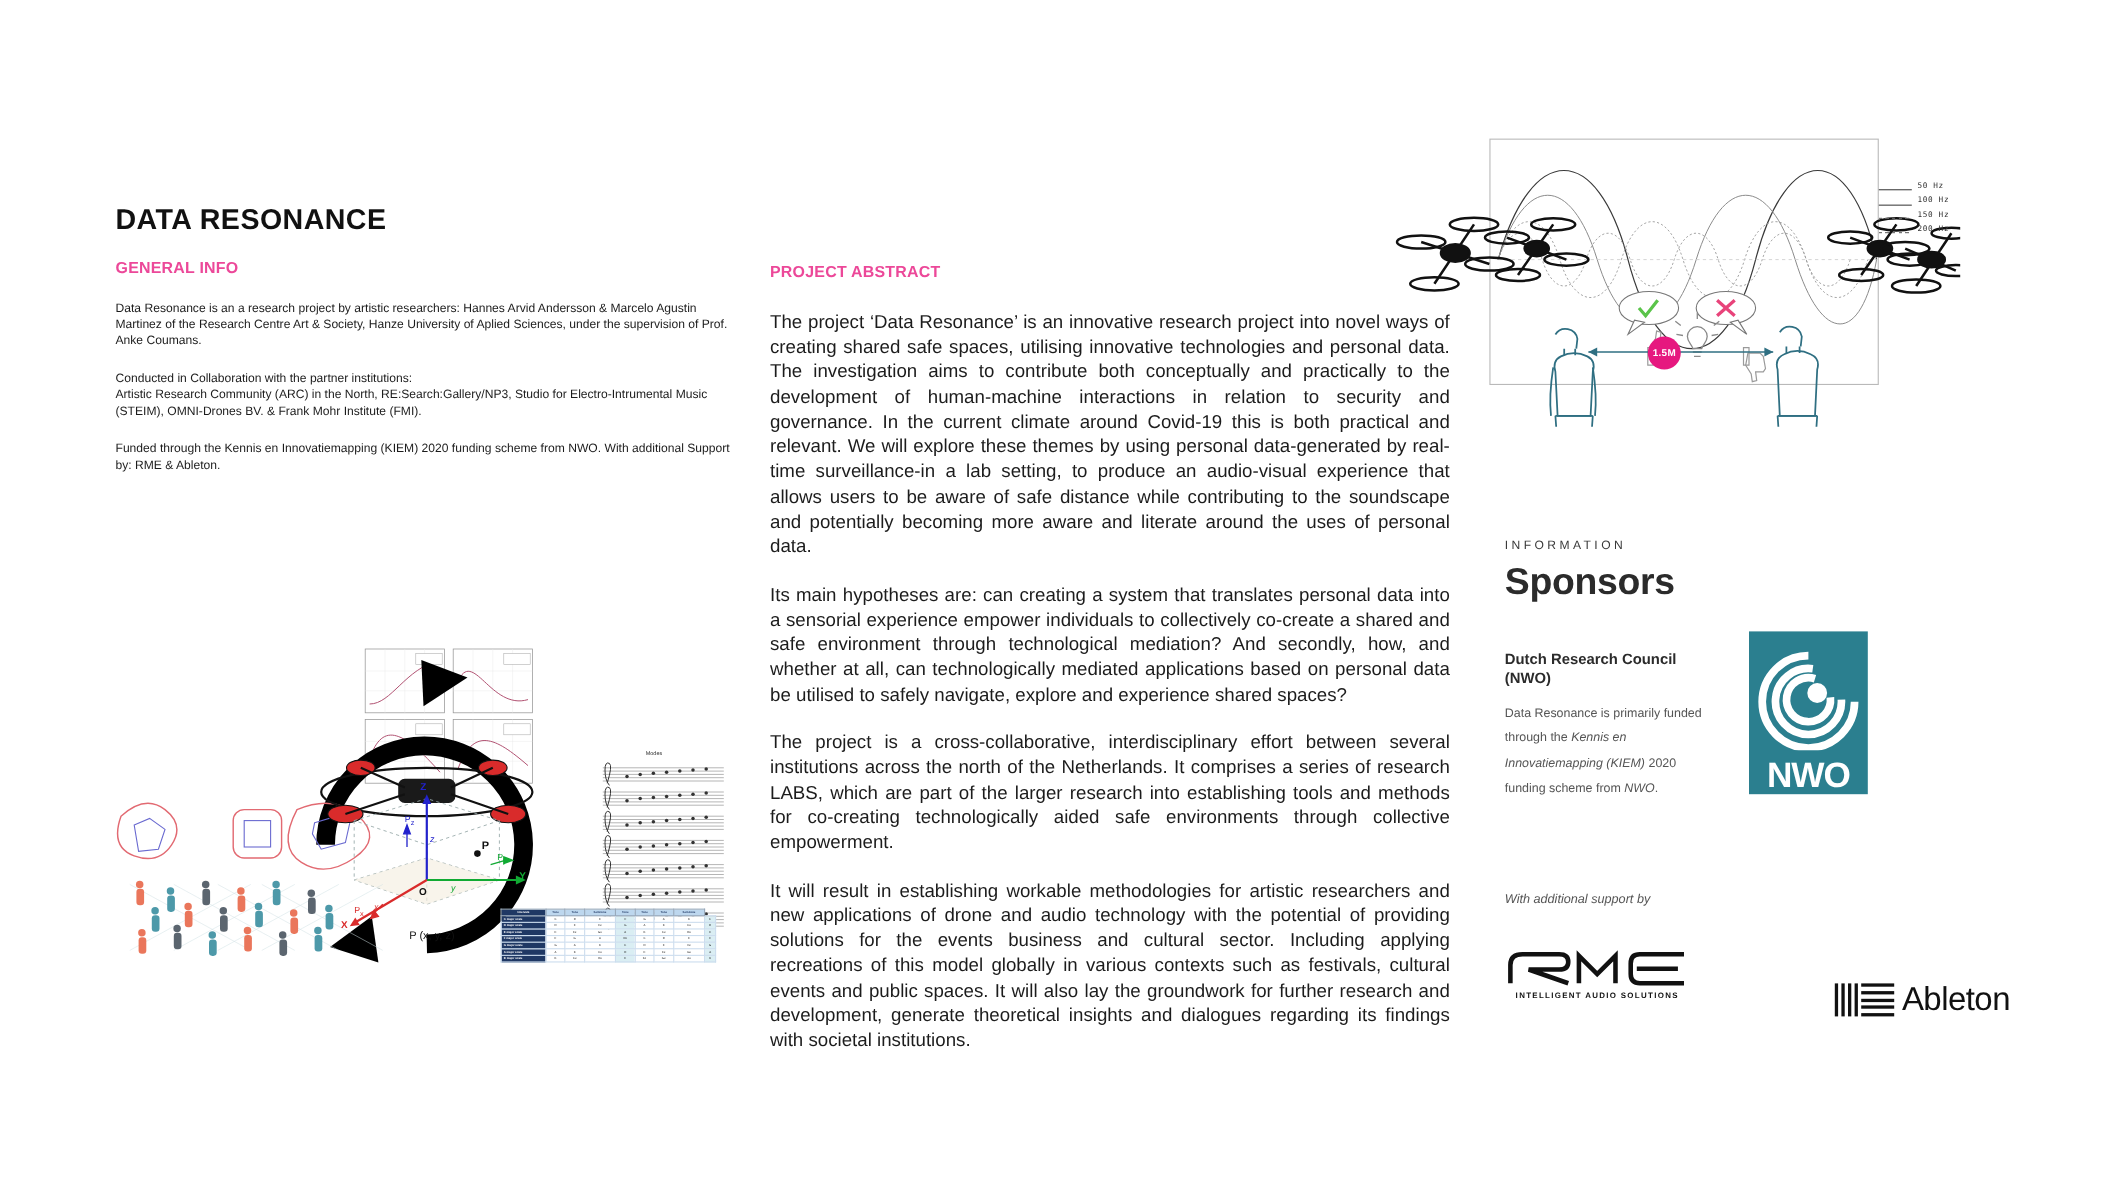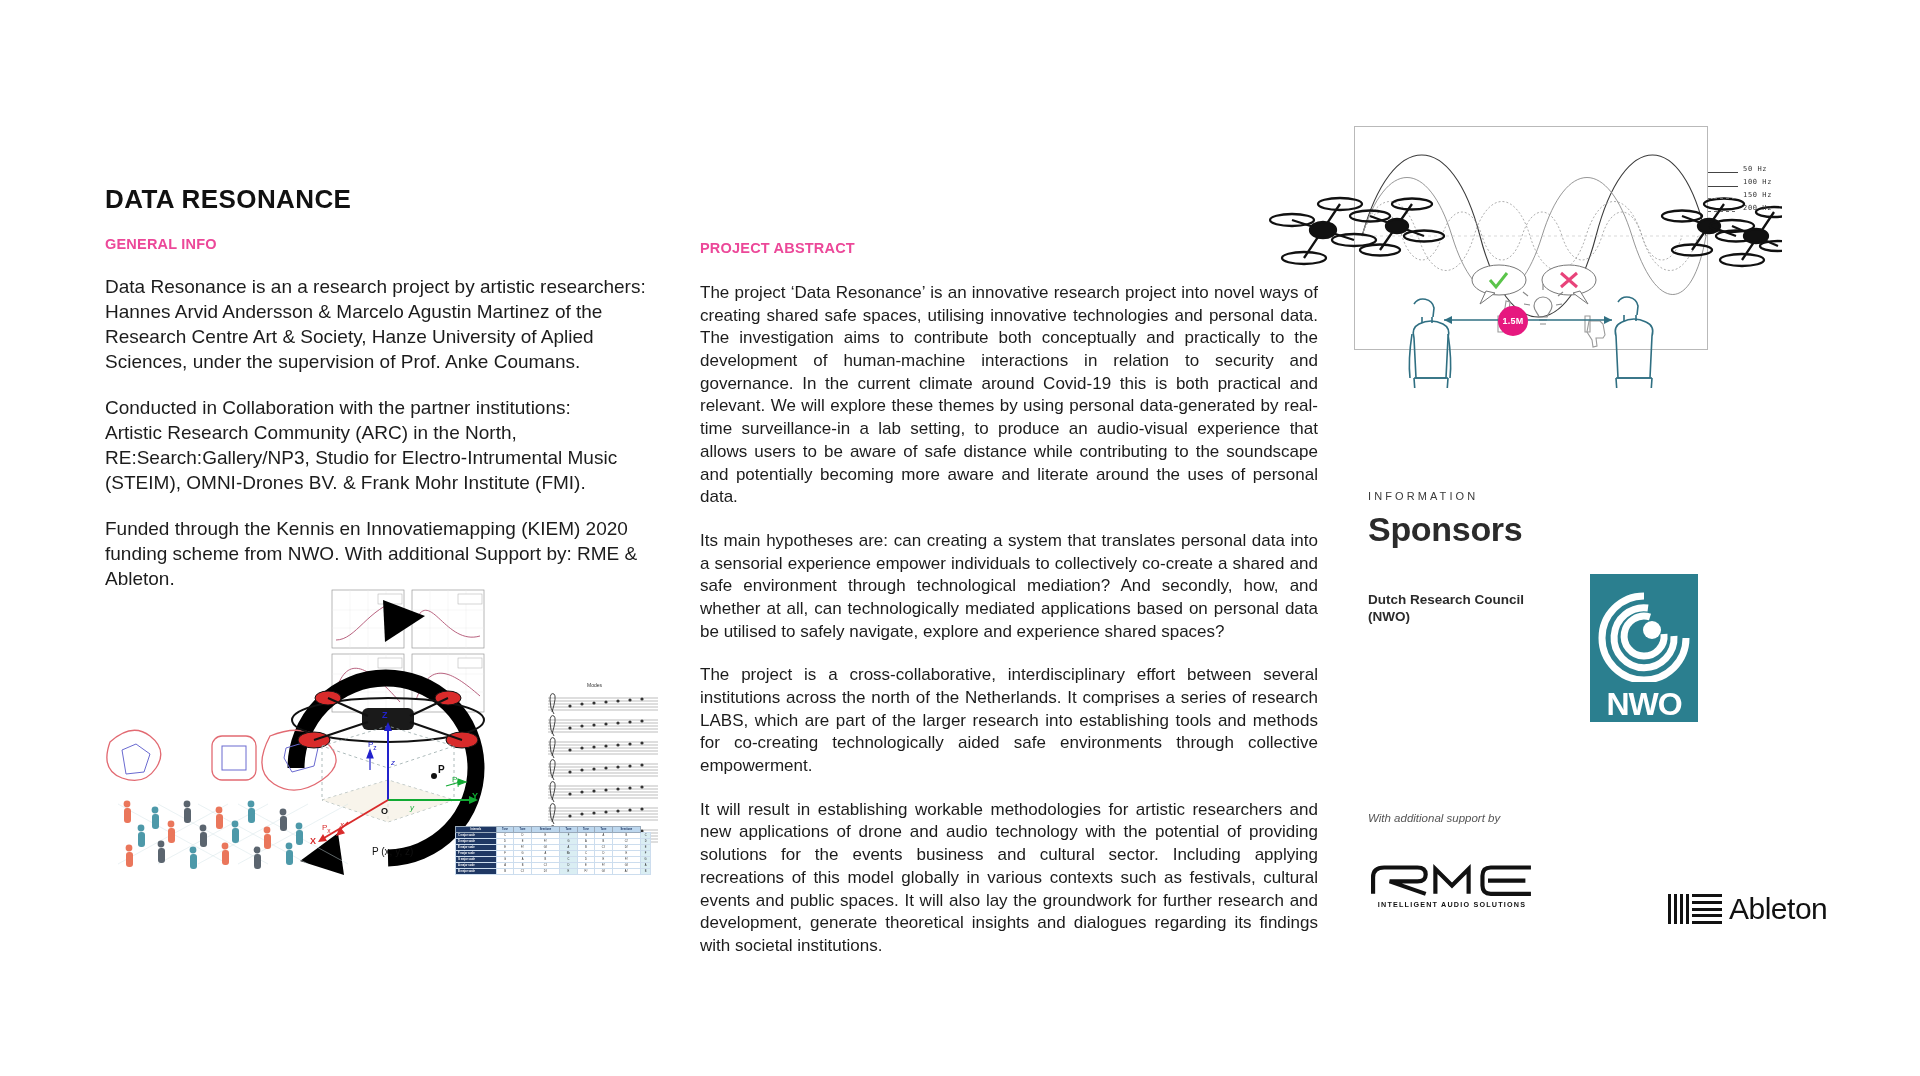--- a/index.html
+++ b/index.html
@@ -18,21 +18,21 @@
   .col-left{position:absolute;left:105px;top:185px;width:570px;}
   .main-title{
     font-size:26px;font-weight:bold;letter-spacing:.4px;
     margin:0 0 22px 0;line-height:1.1;color:#111;
   }
   .sec-head{
     font-size:14.5px;font-weight:bold;letter-spacing:.2px;
     margin:0 0 22px 0;color:#ec4899;
   }
   .body-text{
-    font-size:19px;line-height:1.33;color:#1c1c1c;
+    font-size:11px;line-height:1.33;color:#1c1c1c;
     margin:0 0 20px 0;
   }
   .body-text:last-child{margin-bottom:0;}
 
   
   .col-mid{position:absolute;left:700px;top:240px;width:618px;}
   .col-mid .sec-head{margin-bottom:26px;}
   .just{
     font-size:17px;line-height:1.335;color:#1c1c1c;
     text-align:justify;margin:0 0 21px 0;
@@ -151,20 +151,23 @@
     <p class="just">It will result in establishing workable methodologies for artistic researchers and new applications of drone and audio technology with the potential of providing solutions for the events business and cultural sector. Including applying recreations of this model globally in various contexts such as festivals, cultural events and public spaces. It will also lay the groundwork for further research and development, generate theoretical insights and dialogues regarding its findings with societal institutions.</p>
   </div>
 
   <div class="col-right">
     <div class="info-kicker">INFORMATION</div>
     <div class="sponsors-title">Sponsors</div>
 
     <div class="sponsor-row">
       <div class="sponsor-copy">
         <div class="sponsor-name">Dutch Research Council (NWO)</div>
+        <p class="sponsor-desc">
+          <span id="nwo-desc"><span>Data Resonance is primarily funded through the </span><i>Kennis en Innovatiemapping (KIEM)</i><span> 2020 funding scheme from </span><i>NWO</i><span>.</span></span>
+        </p>
       </div>
 
       <div class="nwo-logo">
         <svg class="nwo-rings" viewBox="0 0 108 108">
           <g fill="none" stroke="#ffffff" stroke-width="7">
             <path d="M 96 64 A 42 42 0 1 1 54 22"></path>
             <path d="M 84 62 A 30 30 0 1 1 58 34"></path>
             <path d="M 74 60 A 20 20 0 1 1 60 43"></path>
           </g>
           <circle cx="62" cy="56" r="9" fill="#ffffff"></circle>

